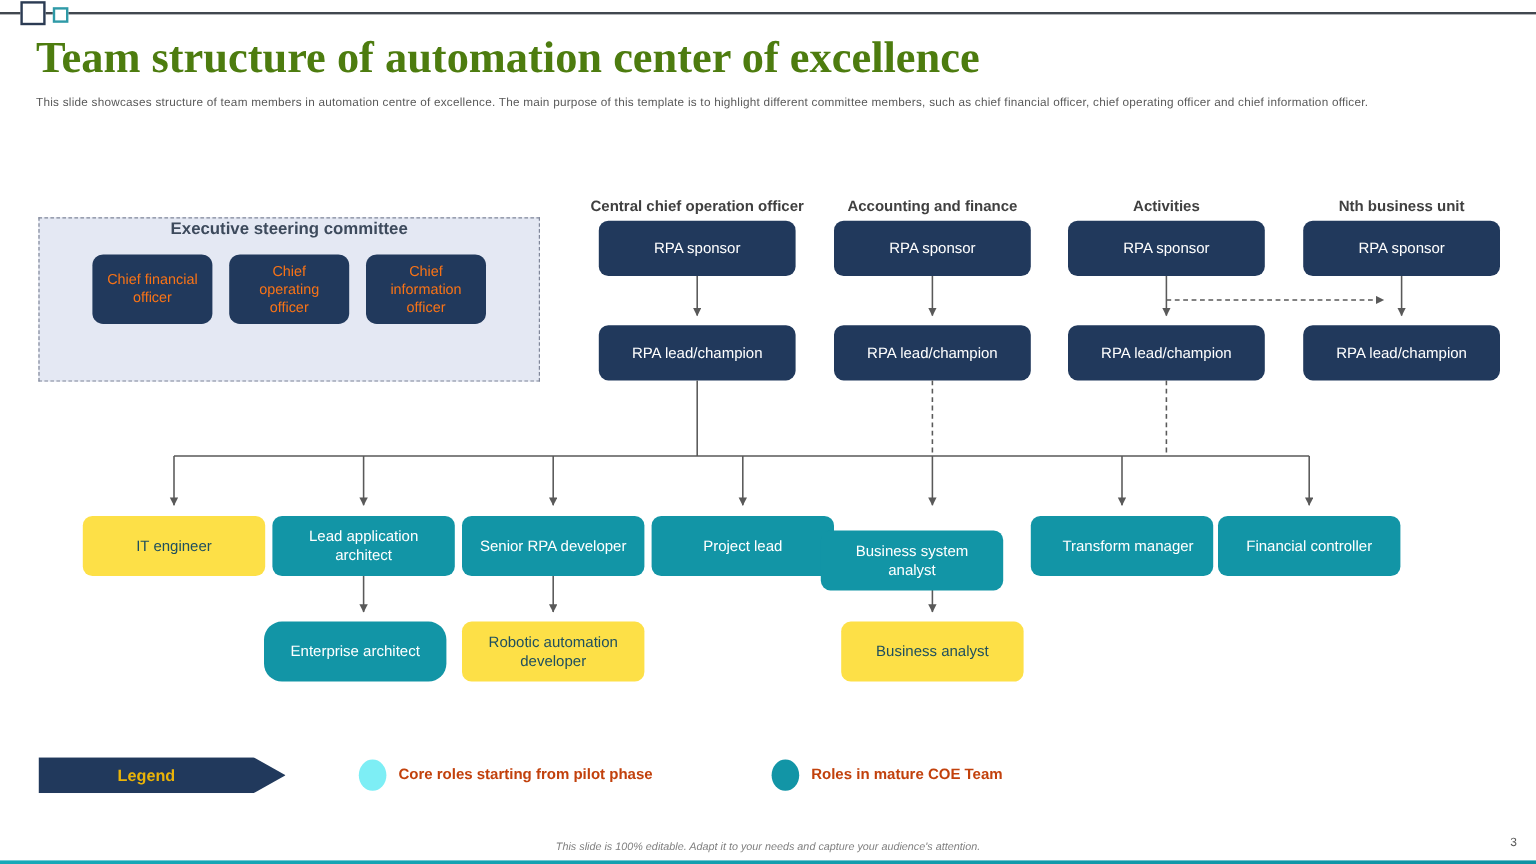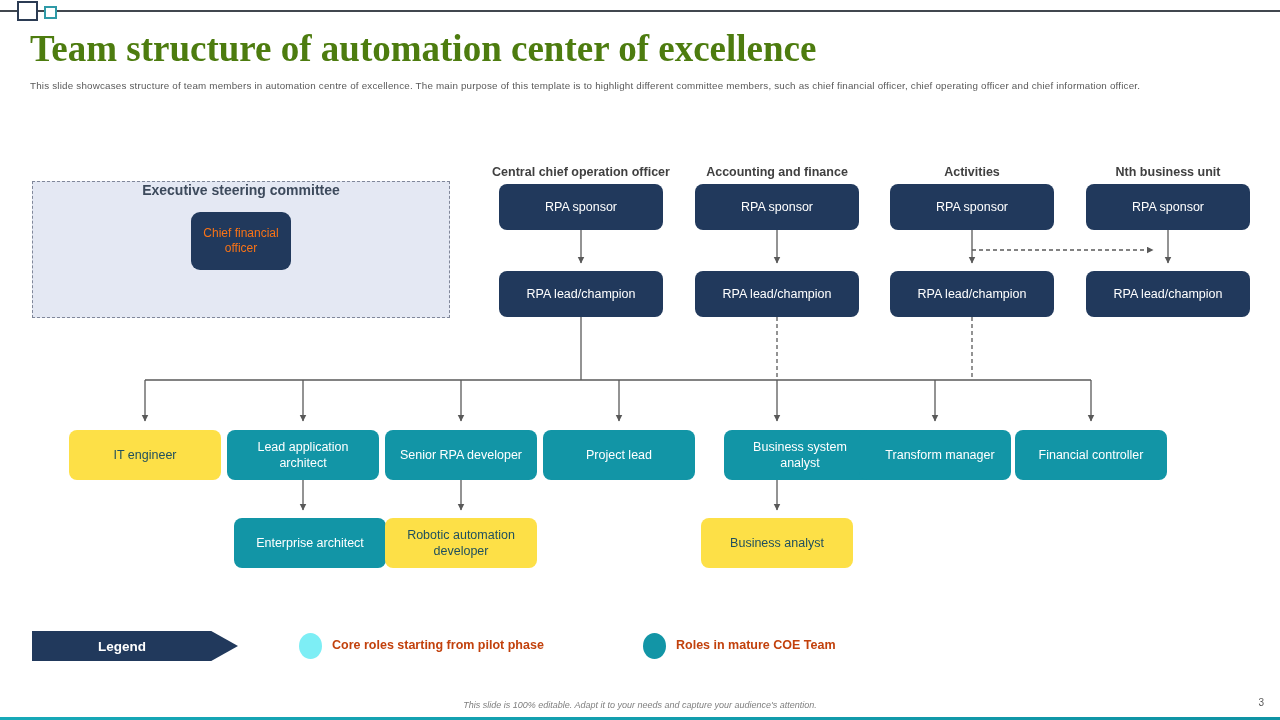--- a/index.html
+++ b/index.html
@@ -42,21 +42,21 @@
   .row2 { top:518px; }
 
   
   svg.connectors { position:absolute; left:0; top:0; width:1280px; height:720px; pointer-events:none; }
   .ln { stroke:#595959; stroke-width:1.3; fill:none; }
   .dash { stroke-dasharray:4 3; }
 
   
   .legend-banner { position:absolute; left:32px; top:631px; width:206px; height:30px; background:#21395c;
     clip-path:polygon(0 0, 87% 0, 100% 50%, 87% 100%, 0 100%);
-    color:#ffffff; font-weight:bold; font-size:13.5px; display:flex; align-items:center; justify-content:center; padding-right:26px; }
+    color:#eab308; font-weight:bold; font-size:13.5px; display:flex; align-items:center; justify-content:center; padding-right:26px; }
   .legend-dot { position:absolute; top:633px; width:23px; height:26px; border-radius:50%; }
   .dot-pilot { left:299px; background:#7deef5; }
   .dot-mature { left:643px; background:#1295a6; }
   .legend-label { position:absolute; top:638px; font-weight:bold; font-size:12.5px; color:#c2410c; white-space:nowrap; }
   .lab-pilot { left:332px; }
   .lab-mature { left:676px; }
 
   
   .footer-note { position:absolute; left:0; top:700px; width:1280px; text-align:center; font-size:9px; color:#7f7f7f;font-style:italic; }
   .page-num { position:absolute; right:16px; top:697px; font-size:10px; color:#595959; }
@@ -69,20 +69,22 @@
 <div class="sq-navy"></div>
 <div class="sq-teal"></div>
 
 <h1 class="slide-title">Team structure of automation center of excellence</h1>
 <div class="slide-subtitle">This slide showcases structure of team members in automation centre of excellence. The main purpose of this template is to highlight different committee members, such as chief financial officer, chief operating officer and chief information officer.</div>
 
 <div class="panel">
   <div class="panel-title">Executive steering committee</div>
   <div class="panel-boxes">
     <div class="navy-box">Chief financial officer</div>
+    <div class="navy-box">Chief operating officer</div>
+    <div class="navy-box">Chief information officer</div>
   </div>
 </div>
 
 <div class="col-header" style="left:486px;">Central chief operation officer</div>
 <div class="col-header" style="left:682px;">Accounting and finance</div>
 <div class="col-header" style="left:877px;">Activities</div>
 <div class="col-header" style="left:1073px;">Nth business unit</div>
 
 <div class="org-box" style="left:499px; top:184px;">RPA sponsor</div>
 <div class="org-box" style="left:695px; top:184px;">RPA sponsor</div>
@@ -124,25 +126,25 @@
 
   <line class="ln" x1="303" y1="480" x2="303" y2="510" marker-end="url(#arw)"></line>
   <line class="ln" x1="461" y1="480" x2="461" y2="510" marker-end="url(#arw)"></line>
   <line class="ln" x1="777" y1="480" x2="777" y2="510" marker-end="url(#arw)"></line>
 </svg>
 
 <div class="role-box row1 cyan" style="left:69px;">IT engineer</div>
 <div class="role-box row1 teal" style="left:227px;">Lead application architect</div>
 <div class="role-box row1 teal" style="left:385px;">Senior RPA developer</div>
 <div class="role-box row1 teal" style="left:543px;">Project lead</div>
-<div class="role-box row1 teal" style="left:724px;">Business system analyst</div>
+<div class="role-box row1 teal" style="left:684px;margin-top:12px;">Business system analyst</div>
 <div class="role-box row1 teal" style="left:859px;padding-left:18px;">Transform manager</div>
 <div class="role-box row1 teal" style="left:1015px;">Financial controller</div>
 
-<div class="role-box row2 teal" style="left:234px;">Enterprise architect</div>
+<div class="role-box row2 teal" style="left:220px;border-radius:15px;">Enterprise architect</div>
 <div class="role-box row2 cyan" style="left:385px;">Robotic automation developer</div>
 <div class="role-box row2 cyan" style="left:701px;">Business analyst</div>
 
 <div class="legend-banner">Legend</div>
 <div class="legend-dot dot-pilot"></div>
 <div class="legend-label lab-pilot">Core roles starting from pilot phase</div>
 <div class="legend-dot dot-mature"></div>
 <div class="legend-label lab-mature">Roles in mature COE Team</div>
 
 <div class="footer-note">This slide is 100% editable. Adapt it to your needs and capture your audience's attention.</div>

